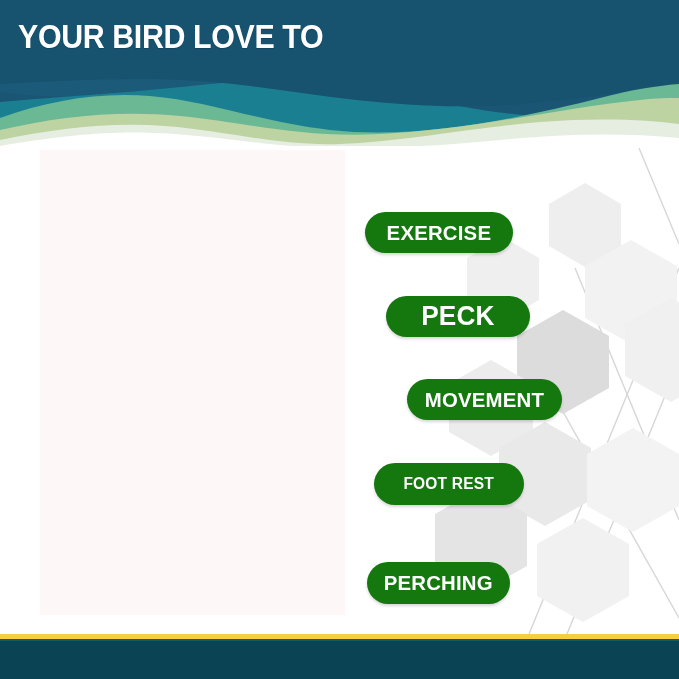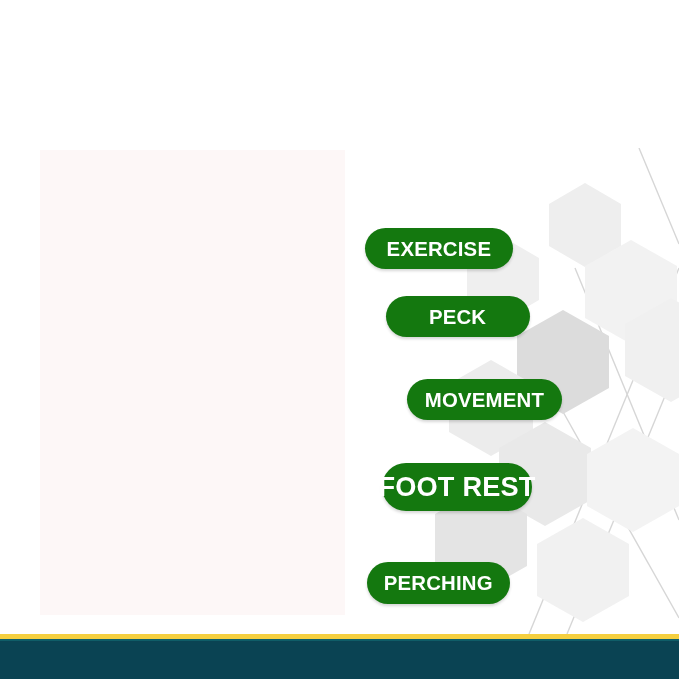--- a/index.html
+++ b/index.html
@@ -54,20 +54,42 @@
   .footer{ position:absolute; left:0; top:634px; width:679px; height:45px; }
   .footer-line{ position:absolute; left:0; top:0; width:679px; height:5px; background:#f5cf3f; }
   .footer-line2{ position:absolute; left:0; top:5px; width:679px; height:2px; background:#0f5d68; }
   .footer-bar{ position:absolute; left:0; top:7px; width:679px; height:38px; background:#0a4353; }
 </style>
 </head>
 <body>
 
 <div id="page">
 
+  <div class="header">
+    <svg width="679" height="148" viewBox="0 0 679 148">
+
+      <rect id="hdr-dark" x="0" y="0" width="679" height="148" fill="#1b5574"></rect>
+
+      <path id="hdr-dark2" d="M0,0 L679,0 L679,40 C520,56 330,88 150,96 C90,99 40,97 0,92 Z" fill="#1d5f80" opacity="0.55"></path>
+
+      <path id="hdr-teal" d="M0,102 C70,96 140,92 210,84 C300,74 380,92 470,108 C540,120 610,122 679,112 L679,148 L0,148 Z" fill="#1b7f92"></path>
+
+      <path id="hdr-navy" d="M0,84 C80,80 160,74 250,86 C340,98 420,112 520,104 C580,99 640,90 679,82 L679,0 L0,0 Z" fill="#17536f"></path>
+
+      <path id="hdr-green" d="M0,118 C50,100 100,92 150,96 C210,101 260,122 330,130 C420,140 520,118 600,98 C630,90 655,86 679,84 L679,148 L0,148 Z" fill="#6bb894"></path>
+
+      <path id="hdr-sage" d="M0,130 C60,116 120,110 180,116 C250,123 300,138 380,134 C470,130 560,108 640,100 C658,98 670,98 679,98 L679,148 L0,148 Z" fill="#bdd3a2"></path>
+
+      <path id="hdr-pale" d="M0,140 C60,128 110,122 165,126 C230,131 275,146 340,144 C400,142 470,128 540,122 C600,117 650,120 679,124 L679,148 L0,148 Z" fill="#e6eee2"></path>
+
+      <path id="hdr-white" d="M0,146 C70,134 120,130 175,134 C240,139 280,148 340,148 L679,148 L679,138 C620,132 560,134 500,140 C440,146 390,148 340,148 L0,148 Z" fill="#ffffff"></path>
+      <rect x="0" y="146" width="679" height="2" fill="#ffffff"></rect>
+    </svg>
+    <div class="header-title">YOUR BIRD LOVE TO</div>
+  </div>
 
   <div class="body-area">
 
     <svg class="pattern" width="340" height="486" viewBox="0 0 340 486">
       <g id="pat-lines" stroke="#d6d6d6" stroke-width="1.4" fill="none">
         <line x1="190" y1="486" x2="340" y2="120"></line>
         <line x1="228" y1="486" x2="340" y2="214"></line>
         <line x1="236" y1="120" x2="340" y2="372"></line>
         <line x1="196" y1="214" x2="340" y2="470"></line>
         <line x1="300" y1="0" x2="340" y2="96"></line>
@@ -210,30 +232,30 @@
             <path d="M174,250 C176,260 180,266 186,268"></path>
             <path d="M162,252 C160,260 160,266 164,270"></path>
           </g>
         </g>
 
         <path d="M152,280 C196,276 222,254 216,230" stroke="url(#ropePat)" stroke-width="17" fill="none" stroke-linecap="round"></path>
       </svg>
     </div>
 
     <div>
-      <div class="pill" style="left: 365px; top: 80px; width: 148px; height: 41px; font-size: 21px; background: rgb(20, 120, 15);">
+      <div class="pill" style="left: 365px; top: 64px; width: 148px; height: 41px; font-size: 21px; background: rgb(20, 120, 15);">
         <span>EXERCISE</span>
       </div>
-      <div class="pill" style="left: 386px; top: 148px; width: 144px; height: 41px; font-size: 21px; background: rgb(20, 120, 15);">
+      <div class="pill" style="left: 386px; top: 148px; width: 144px; height: 41px; font-size: 27px; background: rgb(20, 120, 15);">
         <span>PECK</span>
       </div>
       <div class="pill" style="left: 407px; top: 231px; width: 155px; height: 41px; font-size: 21px; background: rgb(20, 120, 15);">
         <span>MOVEMENT</span>
       </div>
-      <div class="pill" style="left: 382px; top: 315px; width: 150px; height: 48px; font-size: 28px; background: rgb(20, 120, 15);">
+      <div class="pill" style="left: 374px; top: 315px; width: 150px; height: 42px; font-size: 16px; background: rgb(20, 120, 15);">
         <span>FOOT REST</span>
       </div>
       <div class="pill" style="left: 367px; top: 414px; width: 143px; height: 42px; font-size: 21px; background: rgb(20, 120, 15);">
         <span>PERCHING</span>
       </div>
     </div>
 
   </div>
 
   <div class="footer">

